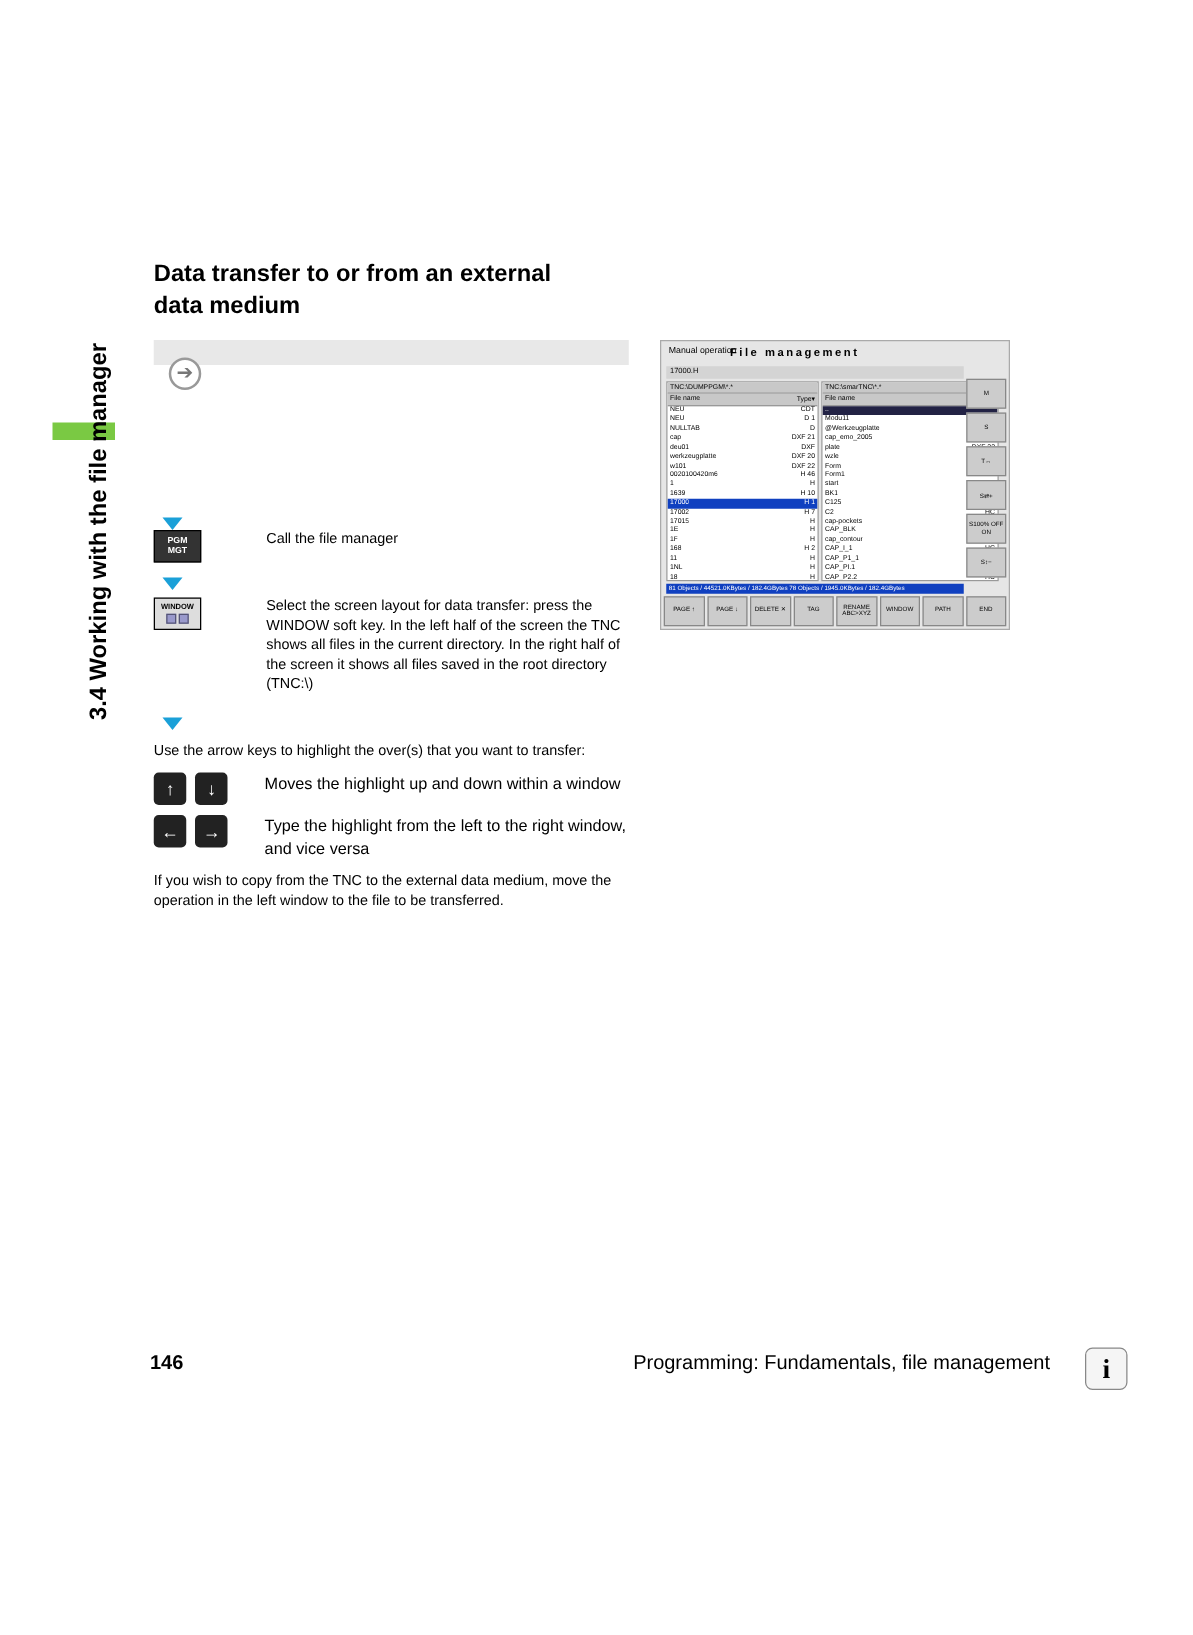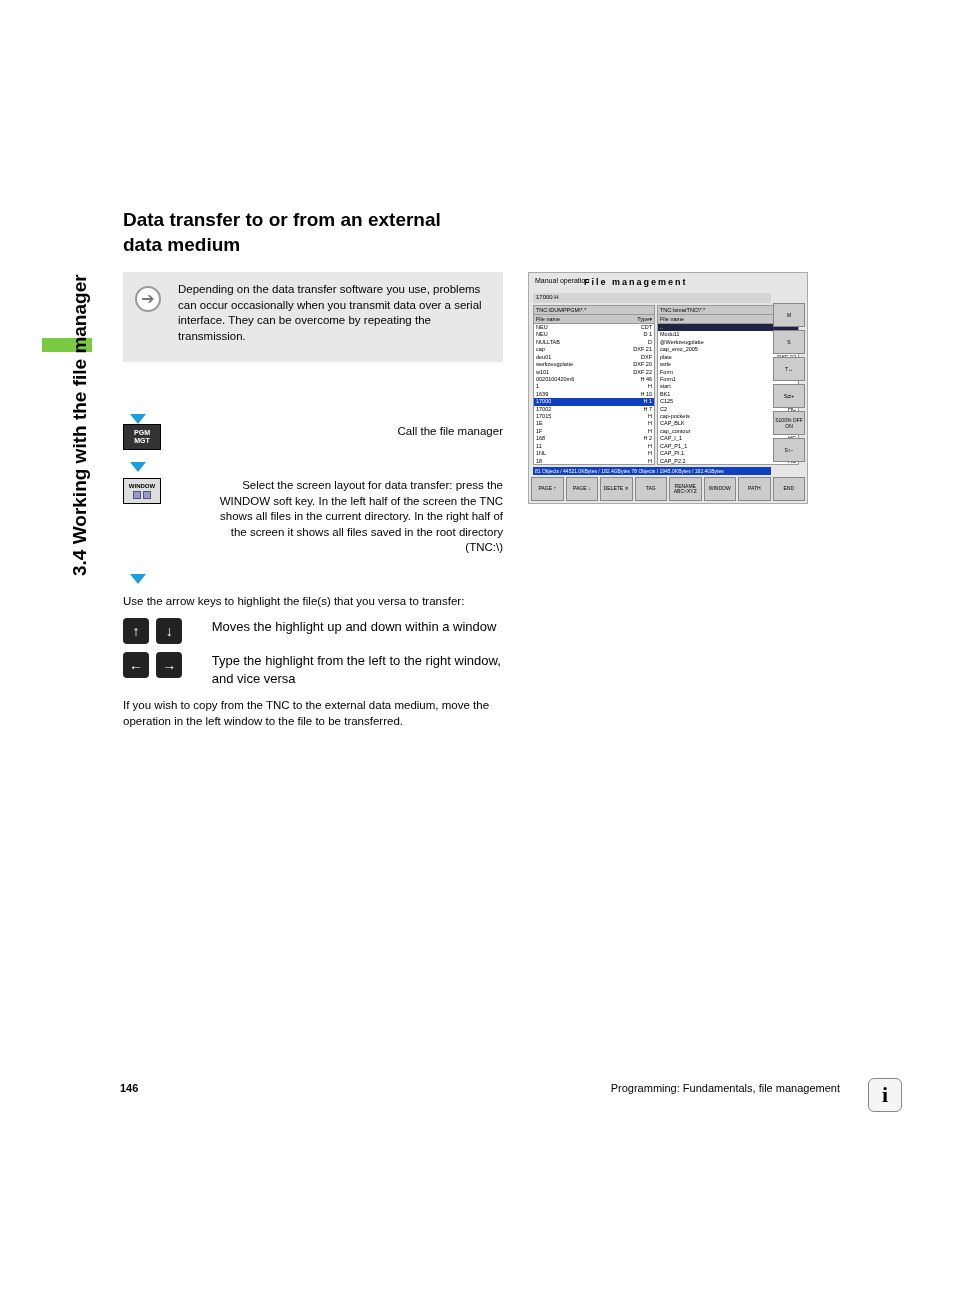--- a/index.html
+++ b/index.html
@@ -105,21 +105,20 @@
   .step-icon.window .mini {
     display: flex;
     gap: 2px;
     margin-top: 2px;
   }
   .step-icon.window .pane {
     width: 8px; height: 8px; background: #99c; border: 1px solid #557;
   }
   .step-text {
     margin-left: 90px;
-    text-align: right;
   }
   .arrow-row {
     position: absolute;
     left: 123px;
     width: 380px;
   }
   .arrow-key {
     display: inline-flex;
     width: 26px;
     height: 26px;
@@ -260,21 +259,21 @@
     text-align: center;
     line-height: 1.1;
   }
   .footer {
     position: absolute;
     left: 120px;
     top: 1082px;
     width: 720px;
     display: flex;
     justify-content: space-between;
-    font-size: 11px;
+    font-size: 16px;
   }
   .footer .pn { font-weight: bold; }
   .info-icon {
     position: absolute;
     right: 52px;
     top: 1078px;
     width: 34px;
     height: 34px;
     border: 1px solid #888;
     border-radius: 6px;
@@ -292,21 +291,20 @@
 
 <div class="side-green"></div>
 <div class="side-tab">
   <div class="side-tab-text">3.4 Working with the file manager</div>
 </div>
 
 <div class="heading">Data transfer to or from an external data medium</div>
 
 <div class="notebox">
   <div class="arrow-icon">➔</div>
-  <p>Depending on the data transfer software you use, problems can occur occasionally when you transmit data over a serial interface. They can be overcome by repeating the transmission.</p>
 </div>
 
 <div class="tri-down" style="left:130px; top:414px;"></div>
 
 <div class="step" style="left:123px; top:424px;">
   <div class="step-icon">PGM<br>MGT</div>
   <div class="step-text">Call the file manager</div>
 </div>
 
 <div class="tri-down" style="left:130px; top:462px;"></div>
@@ -317,21 +315,21 @@
     <div class="mini">
         <div class="pane"></div>
         <div class="pane"></div>
       </div>
   </div>
   <div class="step-text">Select the screen layout for data transfer: press the WINDOW soft key. In the left half of the screen the TNC shows all files in the current directory. In the right half of the screen it shows all files saved in the root directory (TNC:\)</div>
 </div>
 
 <div class="tri-down" style="left:130px; top:574px;"></div>
 
-<div class="plain" style="top:594px;">Use the arrow keys to highlight the file(s) that you versa to transfer:</div>
+<div class="plain" style="top:594px;">Use the arrow keys to highlight the over(s) that you want to transfer:</div>
 
 <div class="arrow-row" style="top:618px;">
   <span class="arrow-key">↑</span>
   <span class="arrow-key">↓</span>
   <span class="arrow-desc">Moves the highlight up and down within a window</span>
 </div>
 <div class="arrow-row" style="top:652px;">
   <span class="arrow-key">←</span>
   <span class="arrow-key">→</span>
   <span class="arrow-desc">Type the highlight from the left to the right window, and vice versa</span>

